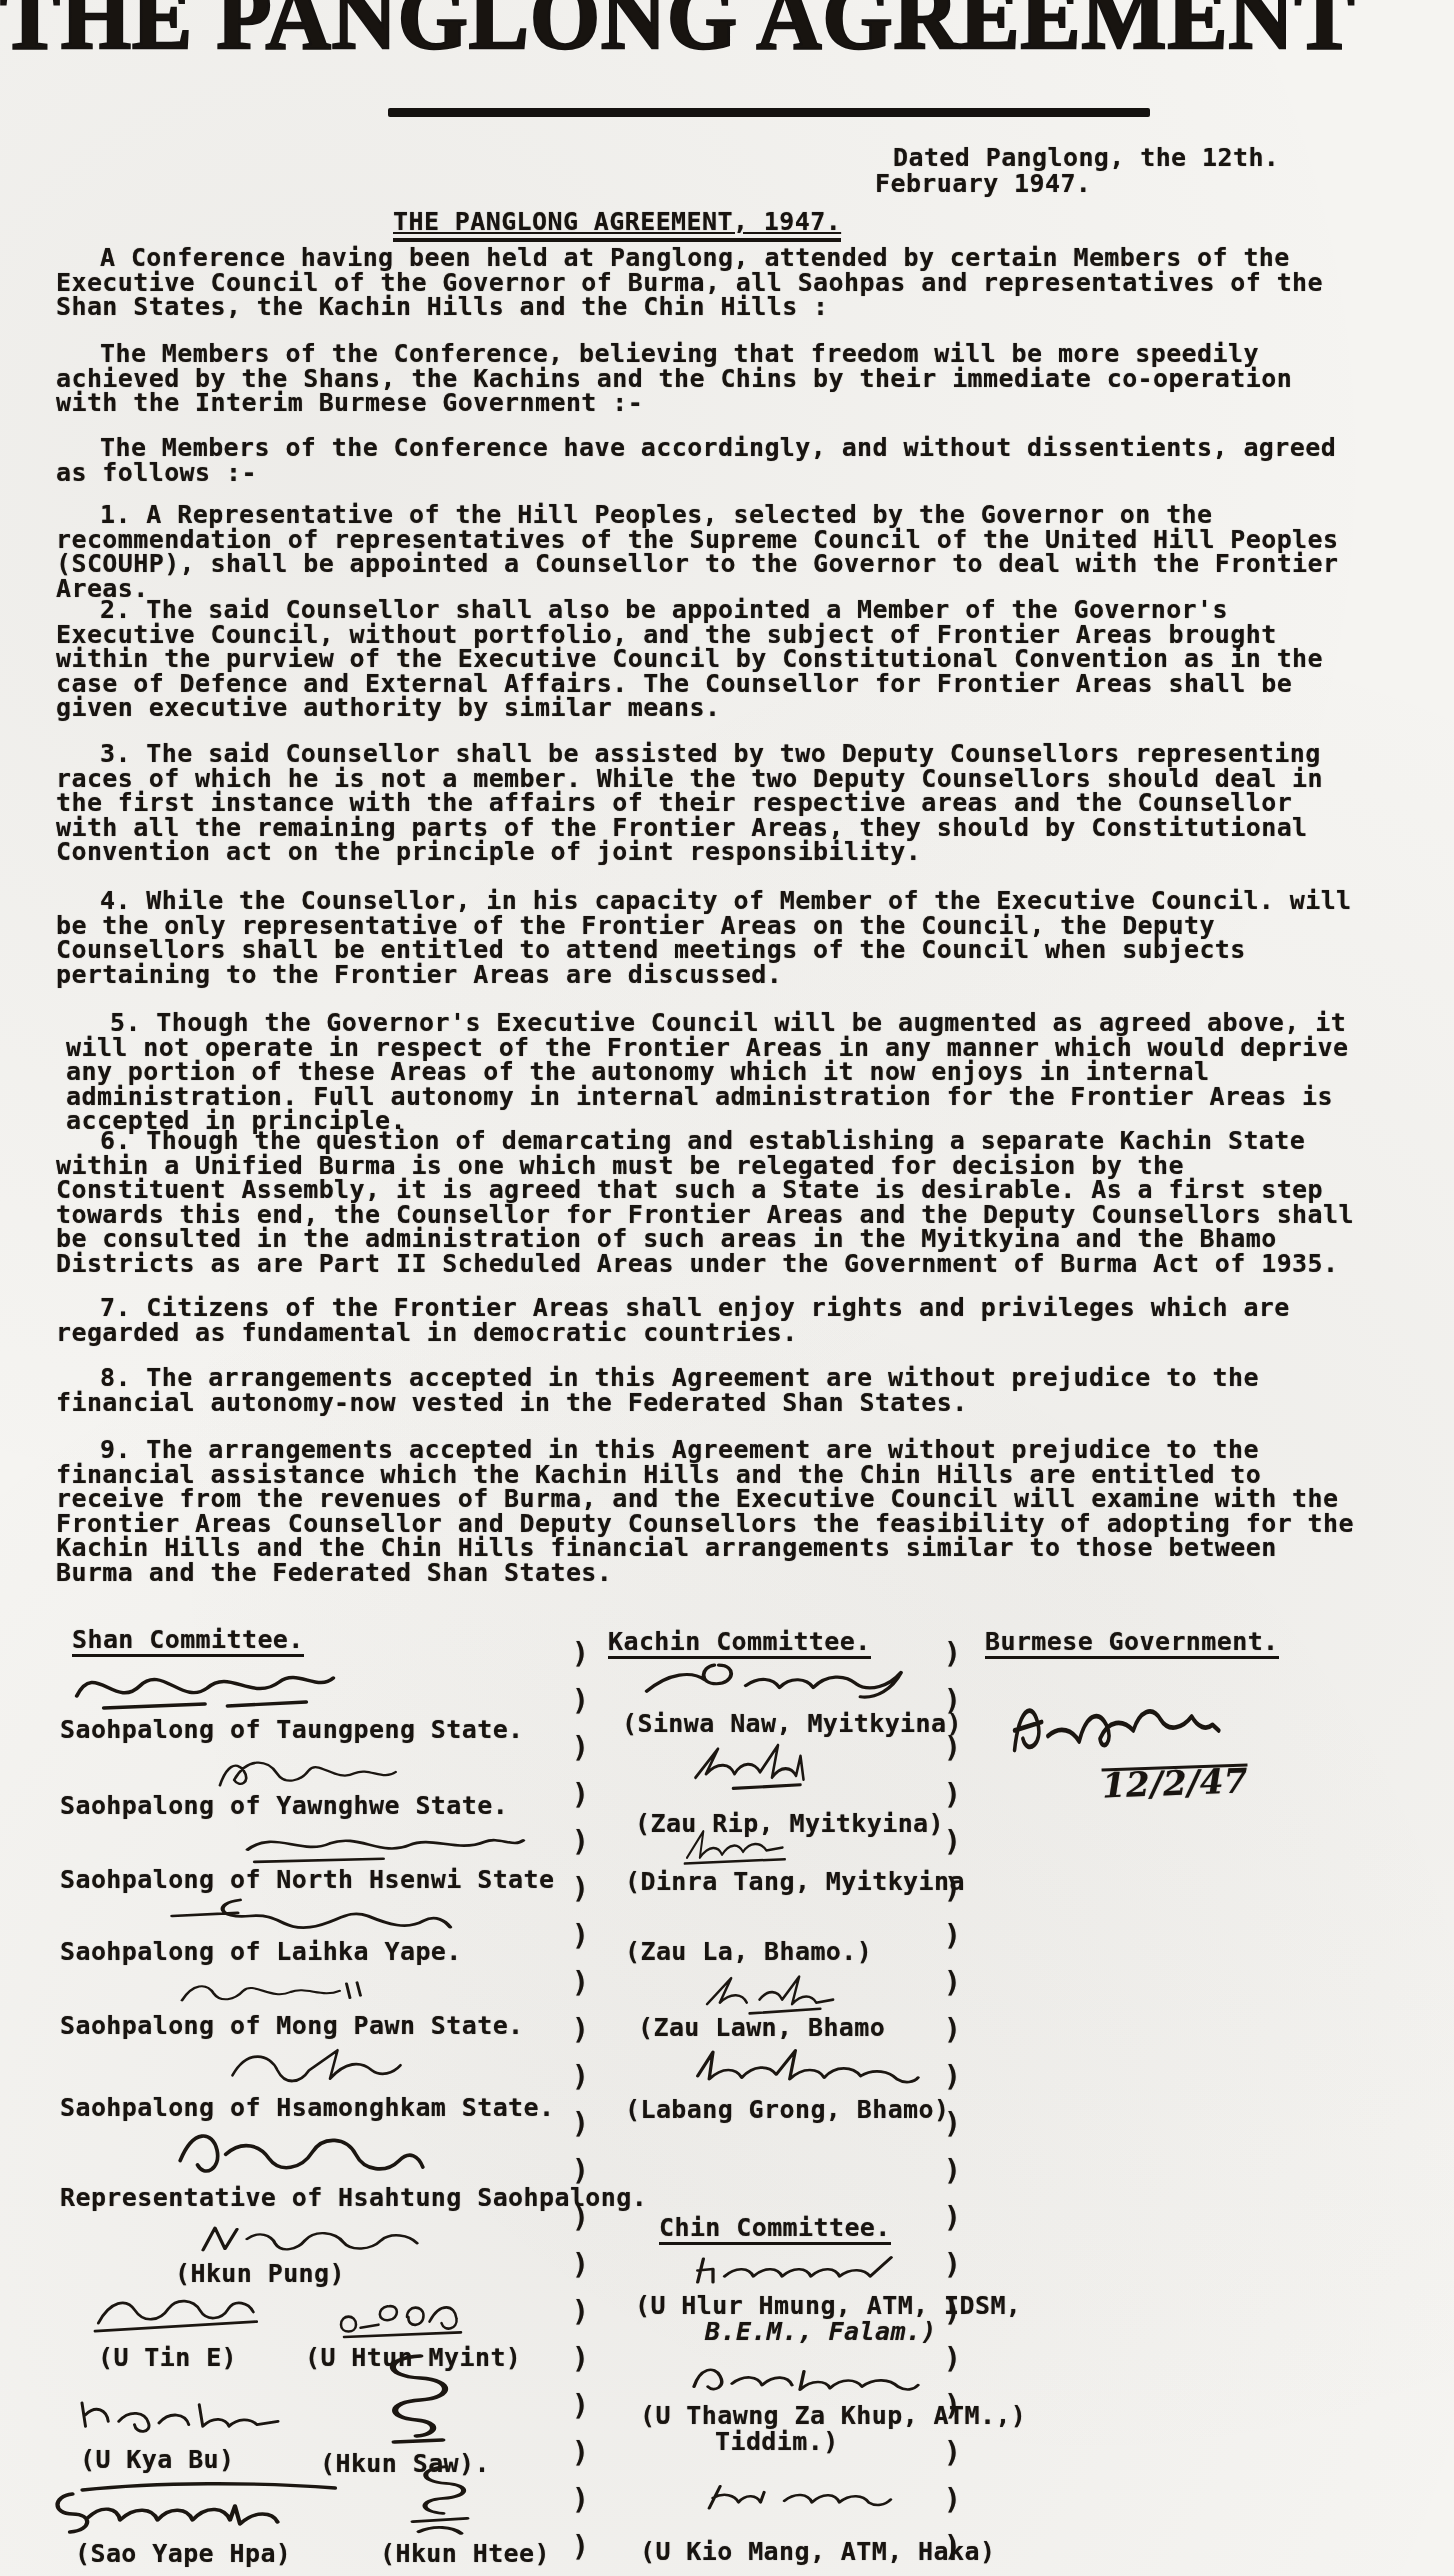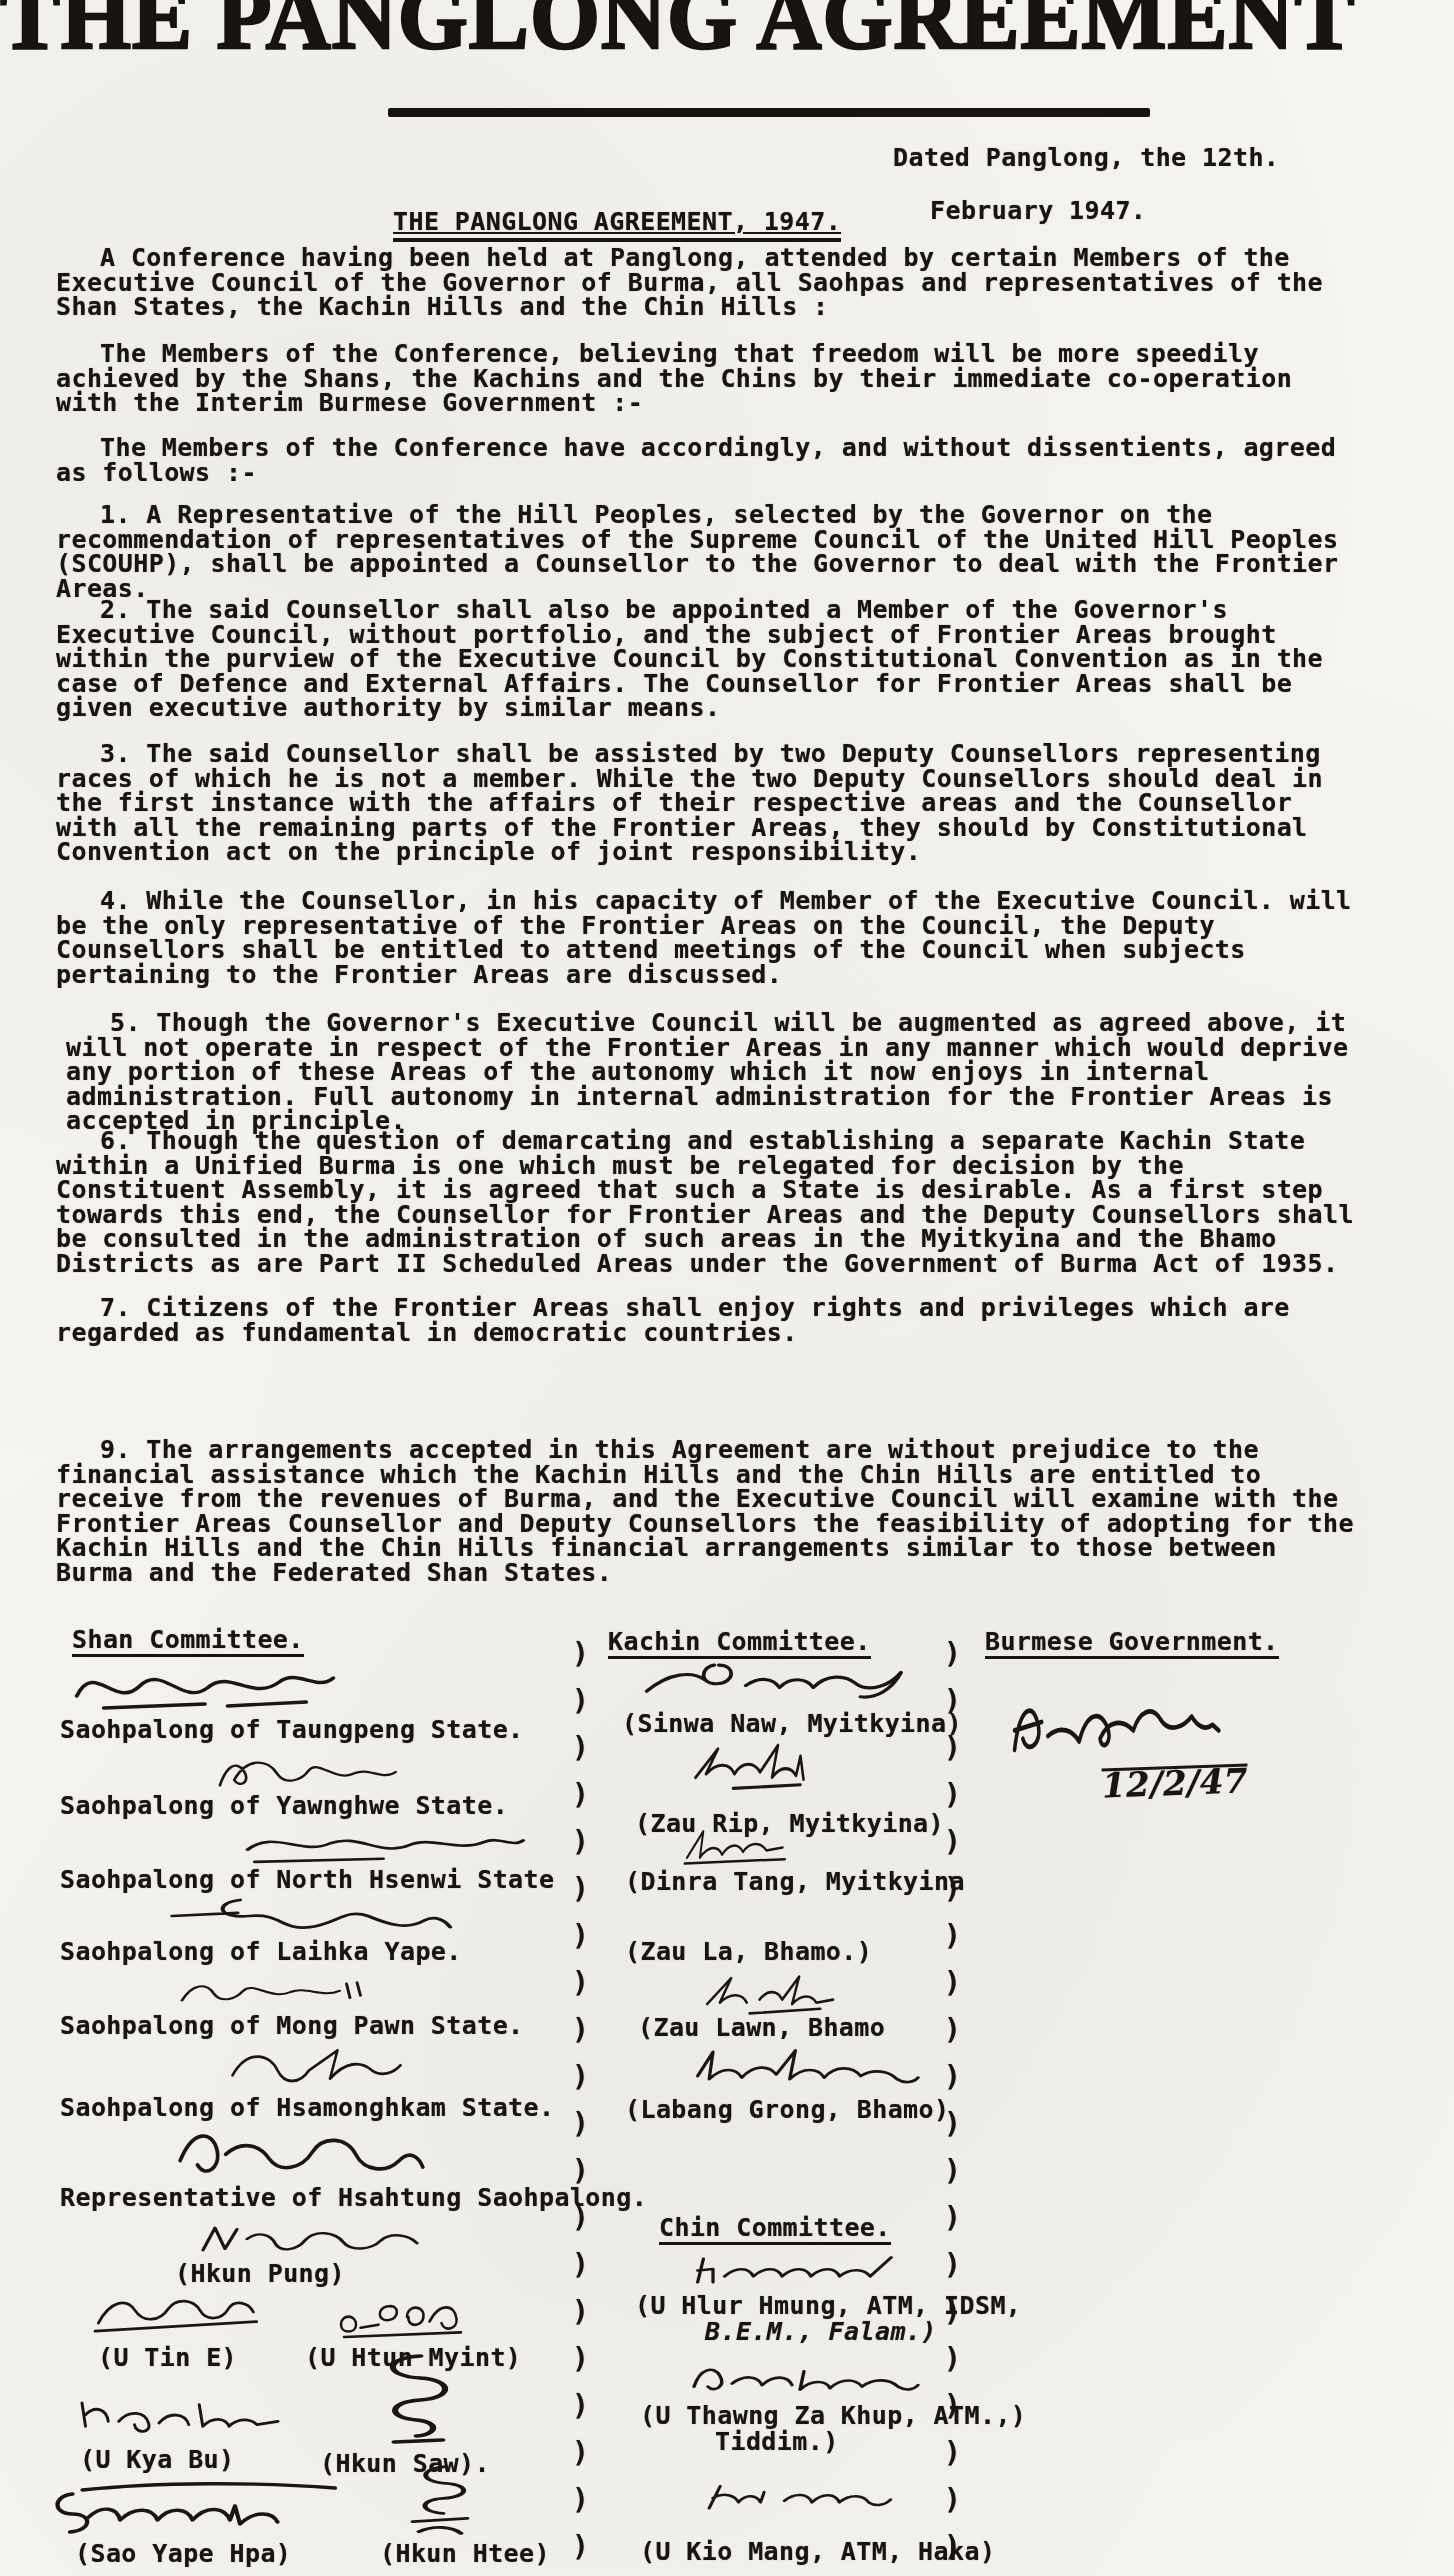--- a/index.html
+++ b/index.html
@@ -46,35 +46,36 @@
 </style>
 </head>
 <body>
 
 <div class="page tw">
 
   <div class="doc-title">THE PANGLONG AGREEMENT</div>
   <div class="title-rule"></div>
 
   <div class="dateline" style="left:893px;top:146px;">Dated Panglong, the 12th.</div>
-  <div class="dateline" style="left:930px;top:172px;margin-top:27px;">February 1947.</div>
+  <div class="dateline" style="left:875px;top:172px;">February 1947.</div>
 
   <div class="heading">THE PANGLONG AGREEMENT, 1947.</div>
 
   <div class="para" style="top:342px;">The Members of the Conference, believing that freedom will be more speedily achieved by the Shans, the Kachins and the Chins by their immediate co-operation with the Interim Burmese Government :-</div>
   <div class="para" style="top:246px;">A Conference having been held at Panglong, attended by certain Members of the Executive Council of the Governor of Burma, all Saohpas and representatives of the Shan States, the Kachin Hills and the Chin Hills :</div>
   <div class="para" style="top:436px;">The Members of the Conference have accordingly, and without dissentients, agreed as follows :-</div>
 
   <div class="para" style="top:503px;">1. A Representative of the Hill Peoples, selected by the Governor on the recommendation of representatives of the Supreme Council of the United Hill Peoples (SCOUHP), shall be appointed a Counsellor to the Governor to deal with the Frontier Areas.</div>
   <div class="para" style="top:598px;">2. The said Counsellor shall also be appointed a Member of the Governor's Executive Council, without portfolio, and the subject of Frontier Areas brought within the purview of the Executive Council by Constitutional Convention as in the case of Defence and External Affairs.  The Counsellor for Frontier Areas shall be given executive authority by similar means.</div>
   <div class="para" style="top:742px;">3. The said Counsellor shall be assisted by two Deputy Counsellors representing races of which he is not a member.  While the two Deputy Counsellors should deal in the first instance with the affairs of their respective areas and the Counsellor with all the remaining parts of the Frontier Areas, they should by Constitutional Convention act on the principle of joint responsibility.</div>
   <div class="para" style="top:889px;">4. While the Counsellor, in his capacity of Member of the Executive Council. will be the only representative of the Frontier Areas on the Council, the Deputy Counsellors shall be entitled to attend meetings of the Council when subjects pertaining to the Frontier Areas are discussed.</div>
   <div class="para" style="top:1011px;margin-left:10px;">5. Though the Governor's Executive Council will be augmented as agreed above, it will not operate in respect of the Frontier Areas in any manner which would deprive any portion of these Areas of the autonomy which it now enjoys in internal administration. Full autonomy in internal administration for the Frontier Areas is accepted in principle.</div>
   <div class="para" style="top:1129px;">6. Though the question of demarcating and establishing a separate Kachin State within a Unified Burma is one which must be relegated for decision by the Constituent Assembly, it is agreed that such a State is desirable.  As a first step towards this end, the Counsellor for Frontier Areas and the Deputy Counsellors shall be consulted in the administration of such areas in the Myitkyina and the Bhamo Districts as are Part II Scheduled Areas under the Government of Burma Act of 1935.</div>
   <div class="para" style="top:1296px;">7. Citizens of the Frontier Areas shall enjoy rights and privileges which are regarded as fundamental in democratic countries.</div>
+  <div class="para" style="top:1366px;">8. The arrangements accepted in this Agreement are without prejudice to the financial autonomy-now vested in the Federated Shan States.</div>
   <div class="para" style="top:1438px;">9. The arrangements accepted in this Agreement are without prejudice to the financial assistance which the Kachin Hills and the Chin Hills are entitled to receive from the revenues of Burma, and the Executive Council will examine with the Frontier Areas Counsellor and Deputy Counsellors the feasibility of adopting for the Kachin Hills and the Chin Hills financial arrangements similar to those between Burma and the Federated Shan States.</div>
 
   <div class="sep" style="left:572px;top:1630px;">)
 )
 )
 )
 )
 )
 )
 )

